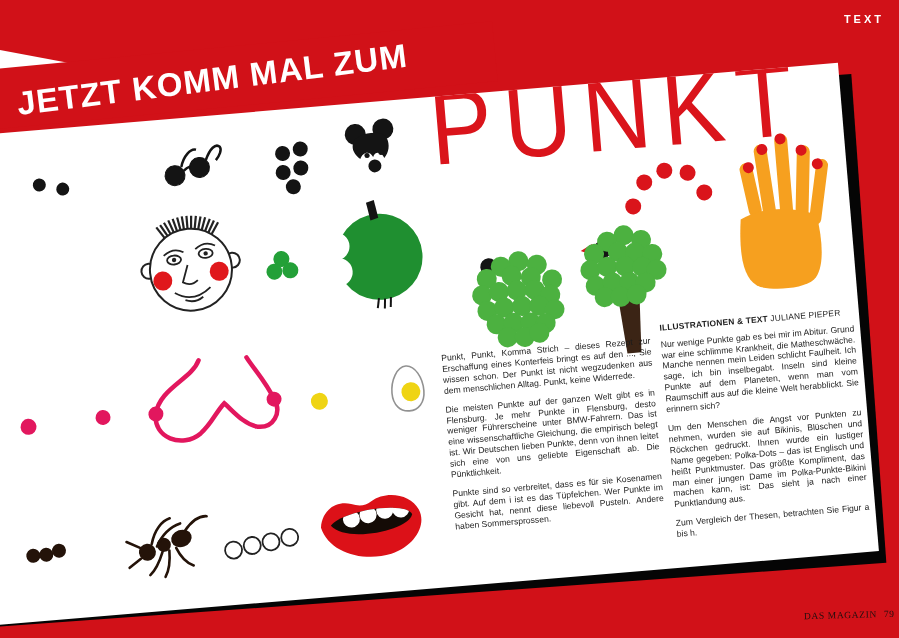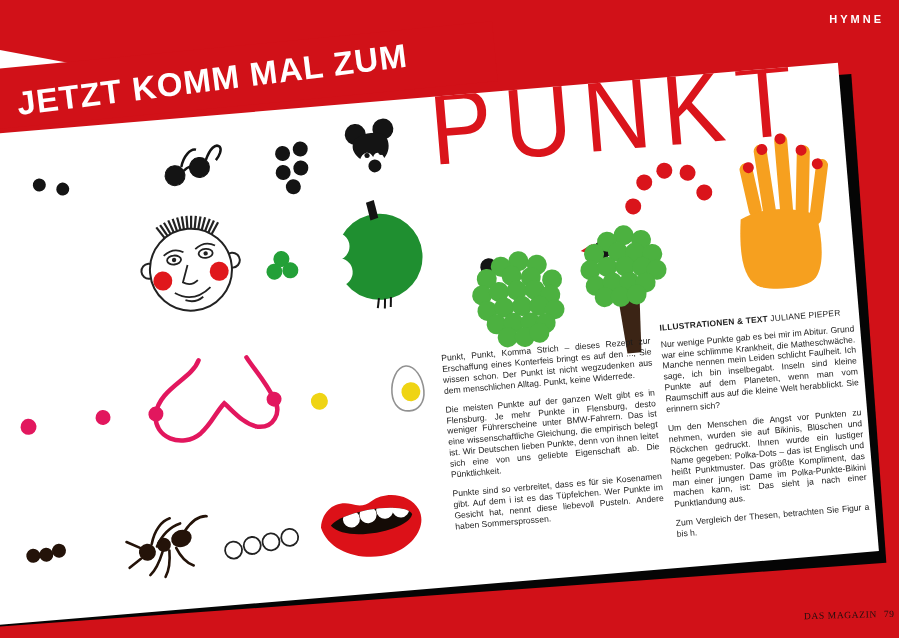--- a/index.html
+++ b/index.html
@@ -295,19 +295,19 @@
       <p>Nur wenige Punkte gab es bei mir im Abitur. Grund war eine schlimme Krankheit, die Matheschwäche. Manche nennen mein Leiden schlicht Faulheit. Ich sage, ich bin inselbegabt. Inseln sind kleine Punkte auf dem Planeten, wenn man vom Raumschiff aus auf die kleine Welt herabblickt. Sie erinnern sich?</p>
       <p>Um den Menschen die Angst vor Punkten zu nehmen, wurden sie auf Bikinis, Blüschen und Röckchen gedruckt. Ihnen wurde ein lustiger Name gegeben: Polka-Dots – das ist Englisch und heißt Punktmuster. Das größte Kompliment, das man einer jungen Dame im Polka-Punkte-Bikini machen kann, ist: Das sieht ja nach einer Punktlandung aus.</p>
       <p>Zum Vergleich der Thesen, betrachten Sie Figur a bis h.</p>
     </div>
   </div>
 
   <div id="kicker-band">
     <span class="kicker-text">JETZT KOMM MAL ZUM</span>
   </div>
 
-  <div id="masthead">HYMNE</div>
+  <div id="masthead">TEXT</div>
 
   <div id="footer">
     <span>DAS MAGAZIN</span><span class="pgno">79</span>
   </div>
 
 </div>
 
 </body></html>

